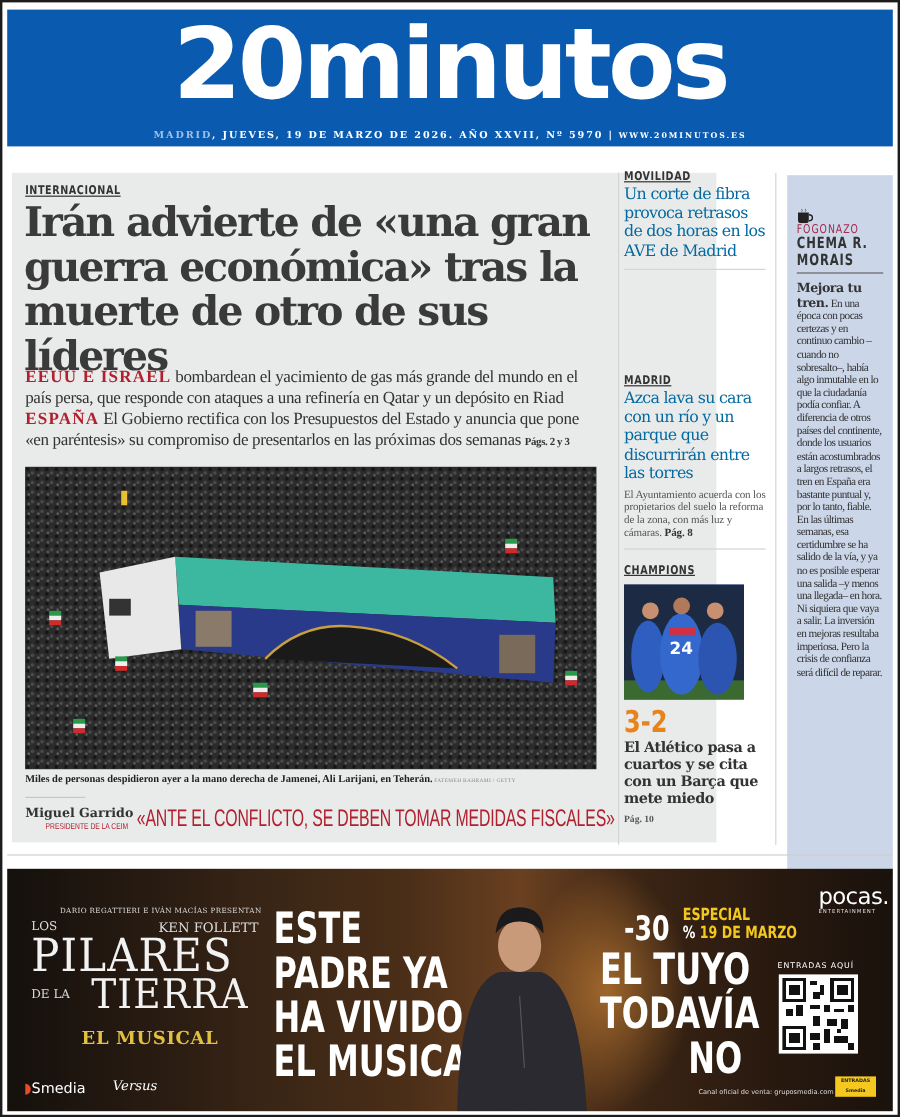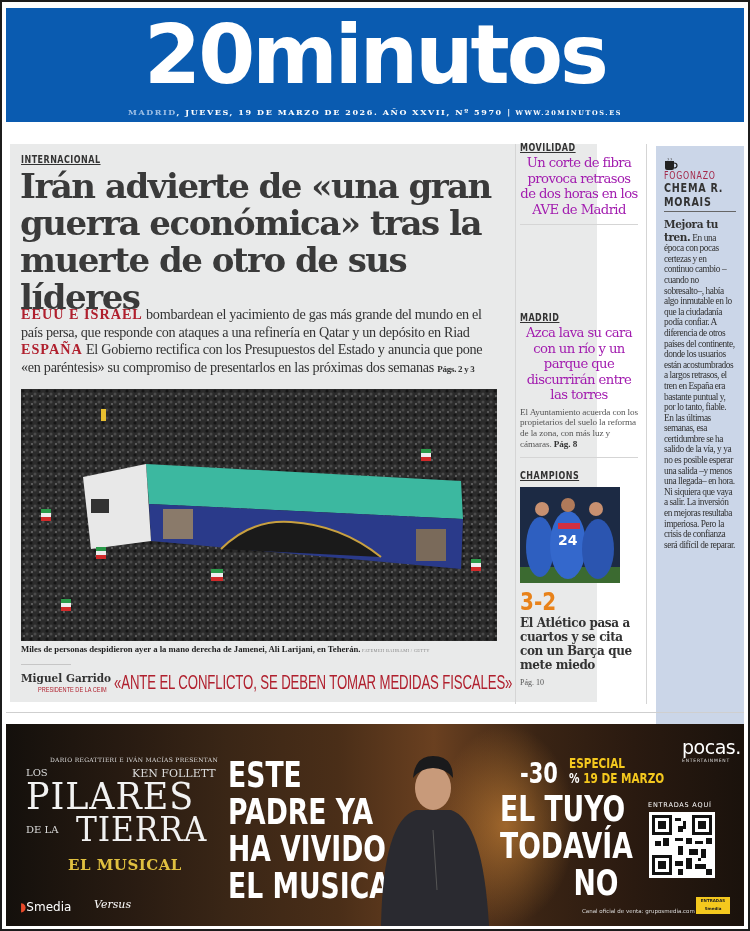--- a/index.html
+++ b/index.html
@@ -30,31 +30,31 @@
   .quote-rule { position: absolute; left: 11px; top: 520px; width: 50px; height: 1px; background: #c6c6c6; }
   .quote-name { position: absolute; left: 11px; top: 528px; font-family: "DejaVu Serif", serif; font-weight: bold; font-size: 10.5px; color: #333; }
   .quote-role { position: absolute; left: 28px; top: 542px; font-family: "Liberation Sans", sans-serif; font-size: 7px; color: #b0202e; transform: scaleX(0.8); transform-origin: left; white-space: nowrap; }
   .quote-text { position: absolute; left: 104px; top: 527px; font-family: "Liberation Sans", sans-serif; font-size: 20px; color: #b0202e; transform: scaleX(0.66); transform-origin: left; white-space: nowrap; letter-spacing: -0.2px; }
 
   
   .mid { position: absolute; left: 518px; top: 140px; width: 118px; }
   .vrule { position: absolute; width: 1px; background: #d5d5d5; }
   .brief { position: absolute; left: 0; width: 118px; }
   .brief .section-tag { position: relative; display: block; left: 0; top: 0; font-size: 10px; }
-  .brief-title { font-family: "DejaVu Serif", serif; font-size: 13.2px; line-height: 15.5px; color: #a21caf; letter-spacing: -0.6px; margin-top: 2px; text-align: center; }
+  .brief-title { font-family: "DejaVu Serif", serif; font-size: 13.2px; line-height: 15.5px; color: #0369a1; letter-spacing: -0.6px; margin-top: 2px; }
   .brief-body { font-family: "Liberation Serif", serif; font-size: 9.2px; line-height: 10.8px; color: #555; margin-top: 4px; letter-spacing: -0.1px; }
   .brief-body b { color: #333; }
   .hrule { height: 1px; background: #d5d5d5; margin-top: 7px; }
   .score { font-family: "DejaVu Sans", sans-serif; font-weight: bold; font-size: 25px; color: #e8821a; transform: scaleX(0.8); transform-origin: left; line-height: 28px; margin-top: 5px; }
   .sport-title { font-family: "DejaVu Serif", serif; font-weight: bold; font-size: 12px; line-height: 14px; color: #333; letter-spacing: -0.4px; }
-  .sport-page { font-family: "Liberation Serif", serif; font-weight: normal; font-size: 8px; color: #555; margin-top: 6px; }
+  .sport-page { font-family: "Liberation Serif", serif; font-weight: bold; font-size: 8px; color: #555; margin-top: 6px; }
   .sport-photo { width: 100px; height: 96px; margin-top: 6px; background: linear-gradient(160deg,#1a2a4a 0%,#2f55b0 40%,#2b4fa8 60%,#1a3a70 85%,#3a6a3a 100%); position: relative; overflow: hidden; }
 
   
-  .opinion { position: absolute; left: 654px; top: 144px; width: 88px; height: 585px; background: #cbd6e8; padding: 6px 8px; }
+  .opinion { position: absolute; left: 654px; top: 144px; width: 88px; height: 585px; background: #cbd6e8; padding: 22px 8px; }
   .op-icon { width: 14px; height: 12px; position: relative; margin-left: 0; margin-top: 3px; }
   .op-section { font-family: "DejaVu Sans", sans-serif; font-size: 10px; color: #a42a4b; letter-spacing: 1px; transform: scaleX(0.78); transform-origin: left; white-space: nowrap; margin-top: 3px; line-height: 11px; }
   .op-author { font-family: "DejaVu Sans", sans-serif; font-weight: bold; font-size: 13px; color: #333; letter-spacing: 1px; transform: scaleX(0.74); transform-origin: left; white-space: nowrap; line-height: 14px; }
   .op-rule { height: 1px; background: #666; width: 72px; margin-top: 2px; }
   .op-body { font-family: "Liberation Serif", serif; font-size: 9.4px; line-height: 10.6px; color: #333; margin-top: 6px; letter-spacing: -0.45px; }
   .op-body .lead-in { font-family: "DejaVu Serif", serif; font-weight: bold; font-size: 10.5px; line-height: 12px; letter-spacing: -0.4px; }
 
   .divider-h { position: absolute; left: 4px; top: 710px; width: 738px; height: 1px; background: #cfcfcf; }
 
   

